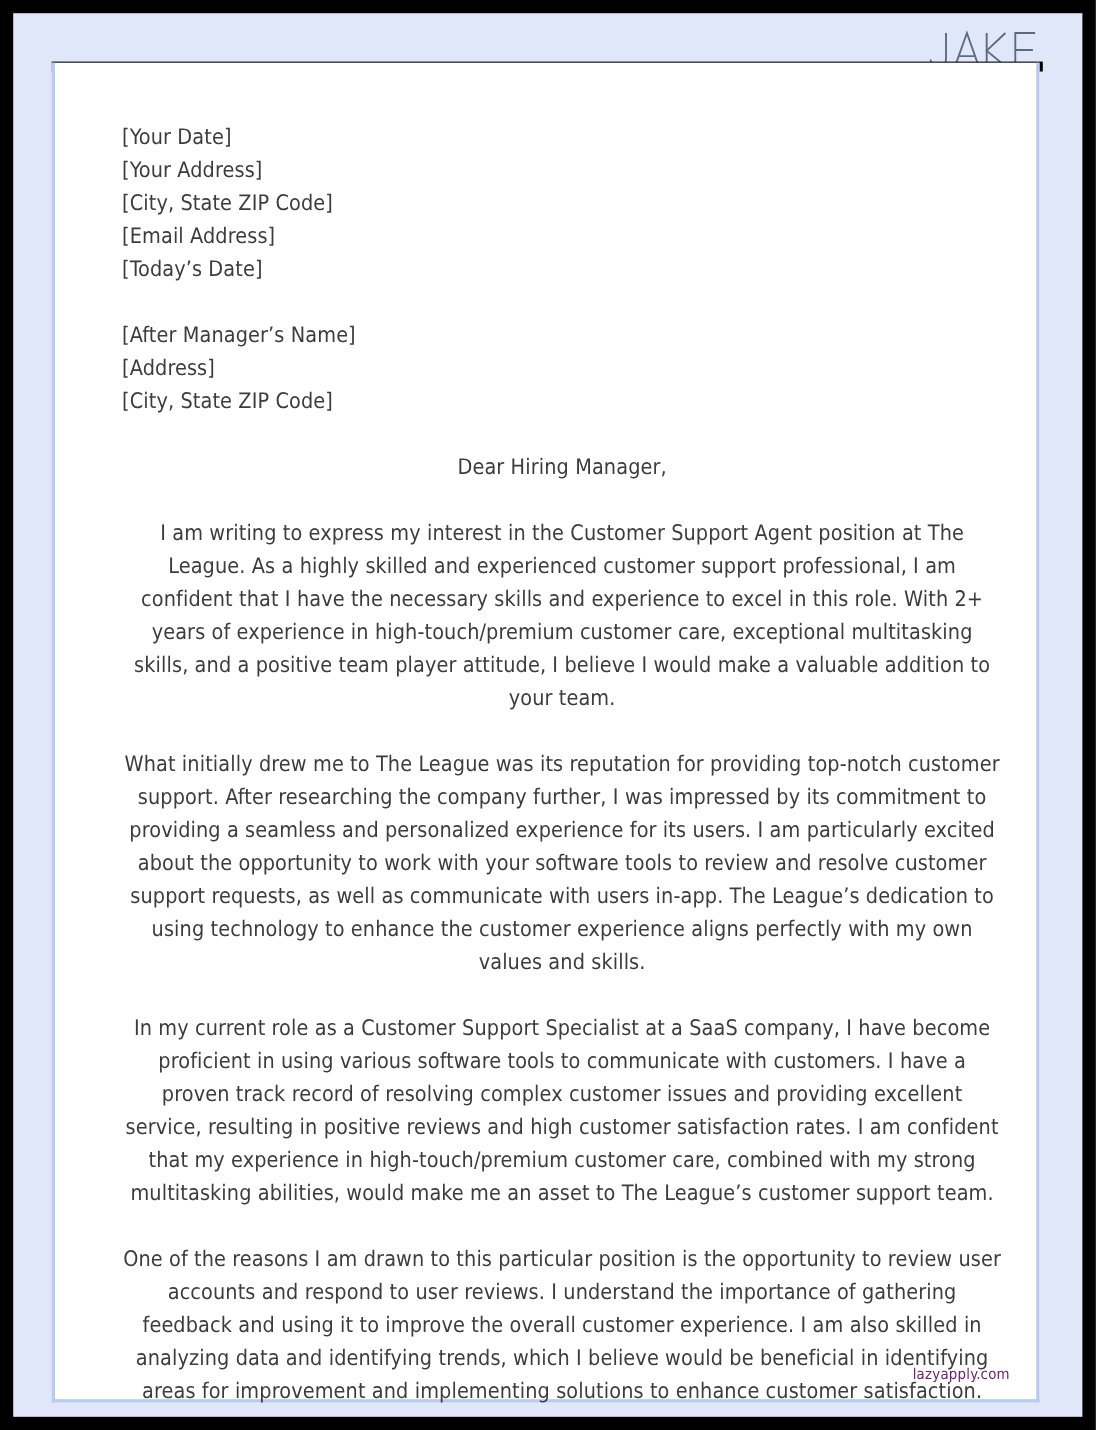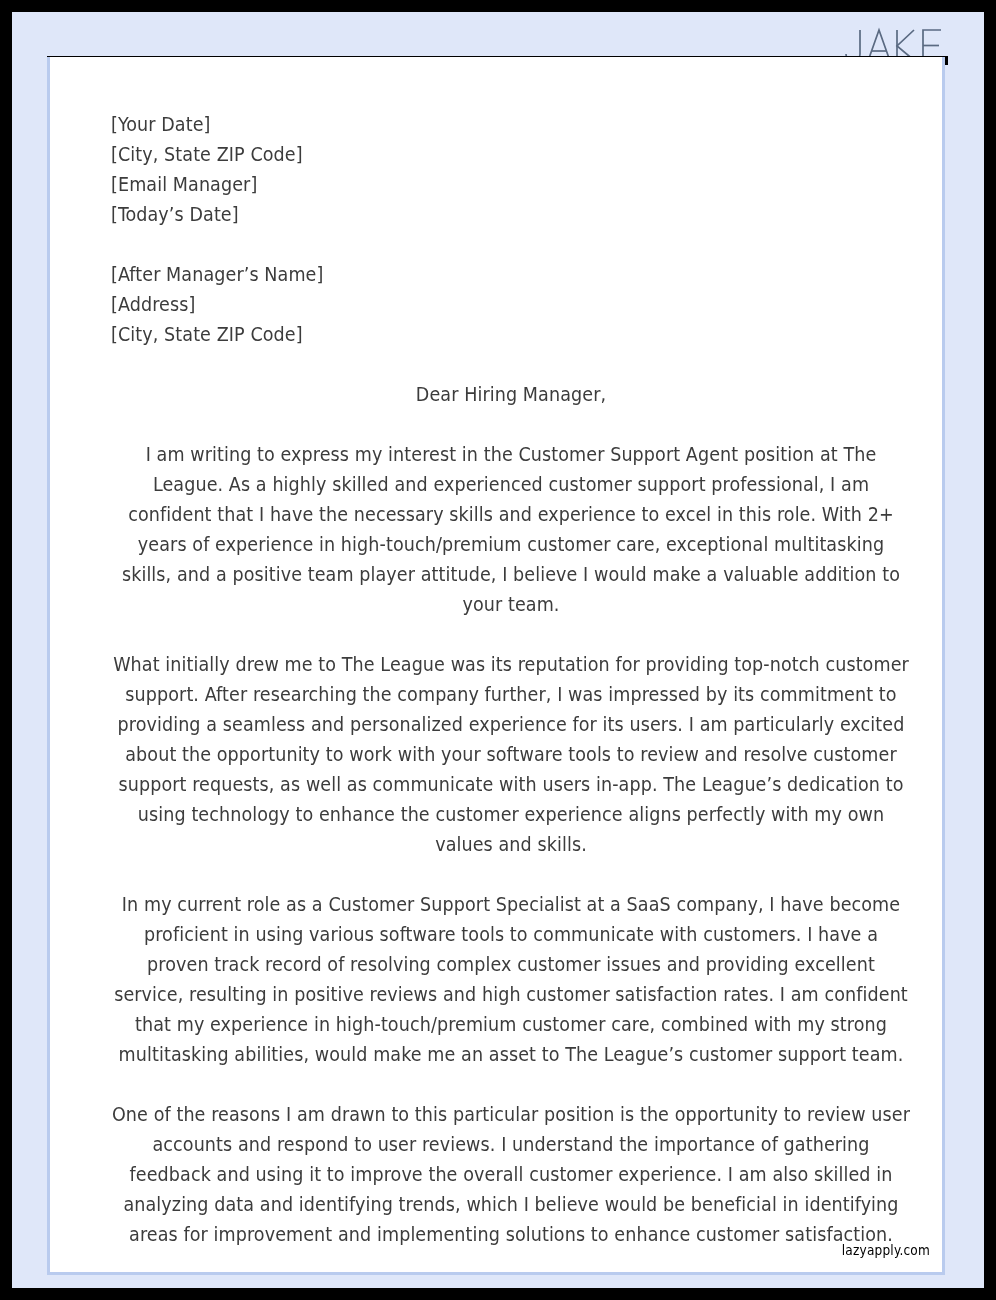--- a/index.html
+++ b/index.html
@@ -86,24 +86,24 @@
   .spacer { height: 30px; }
 
   .para {
     margin: 0;
     text-align: center;
   }
 
   
   .watermark {
     position: absolute;
-    right: 54px;
+    right: 66px;
     bottom: 30px;
     font-size: 13.5px;
-    color: #000000;
+    color: #701a75;
     letter-spacing: 0.2px;
     z-index: 2;
     white-space: nowrap;
   }
 </style>
 </head>
 <body>
 
 <div class="frame">
   <div class="page">
@@ -129,22 +129,23 @@
     <div class="top-rule"></div>
 
     <div class="card"></div>
 
     <div class="watermark">lazyapply.com</div>
 
     <div class="letter">
 
       <div class="addr-block">
         <span class="addr-line">[Your Date]</span>
+        <span class="addr-line">[Your Address]</span>
         <span class="addr-line">[City, State ZIP Code]</span>
-        <span class="addr-line">[Email Manager]</span>
+        <span class="addr-line">[Email Address]</span>
         <span class="addr-line">[Today’s Date]</span>
       </div>
 
       <div class="spacer"></div>
 
       <div class="addr-block">
         <span class="addr-line">[After Manager’s Name]</span>
         <span class="addr-line">[Address]</span>
         <span class="addr-line">[City, State ZIP Code]</span>
       </div>

